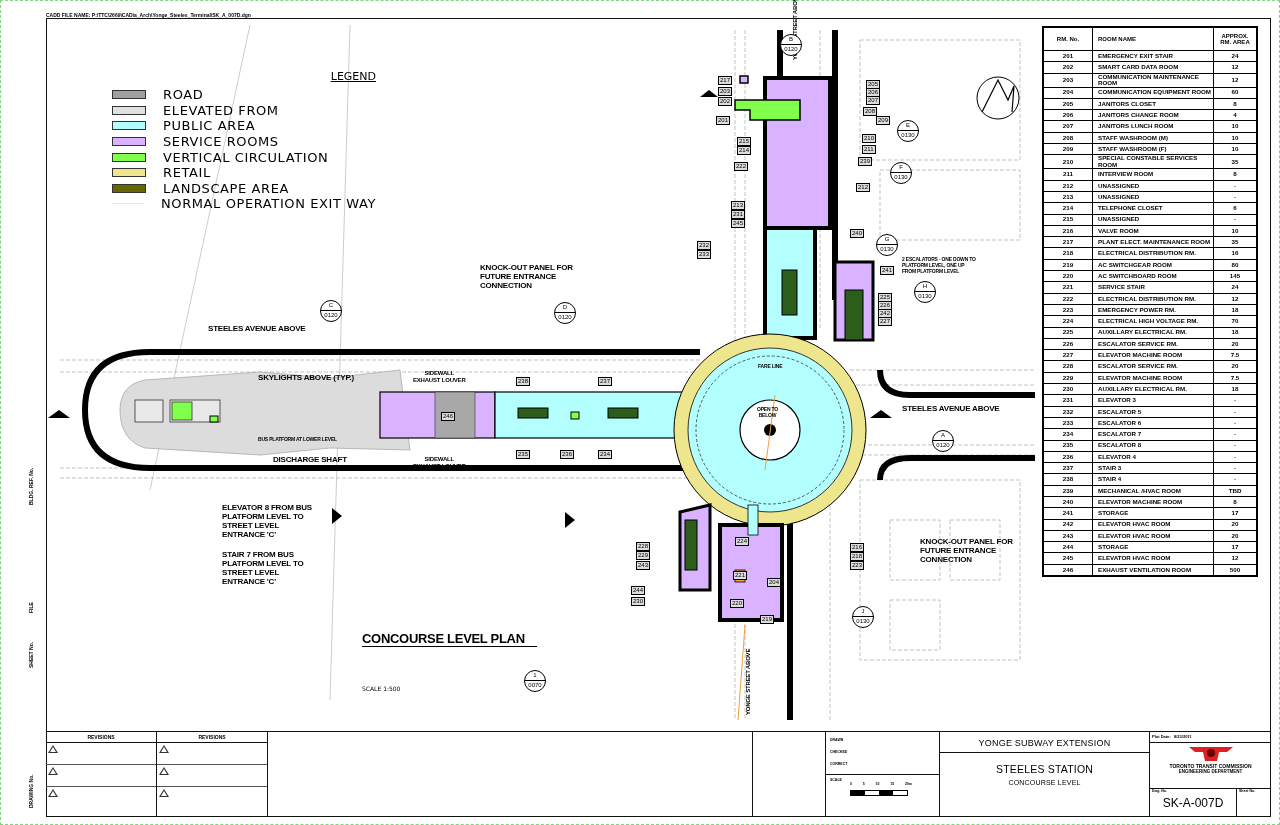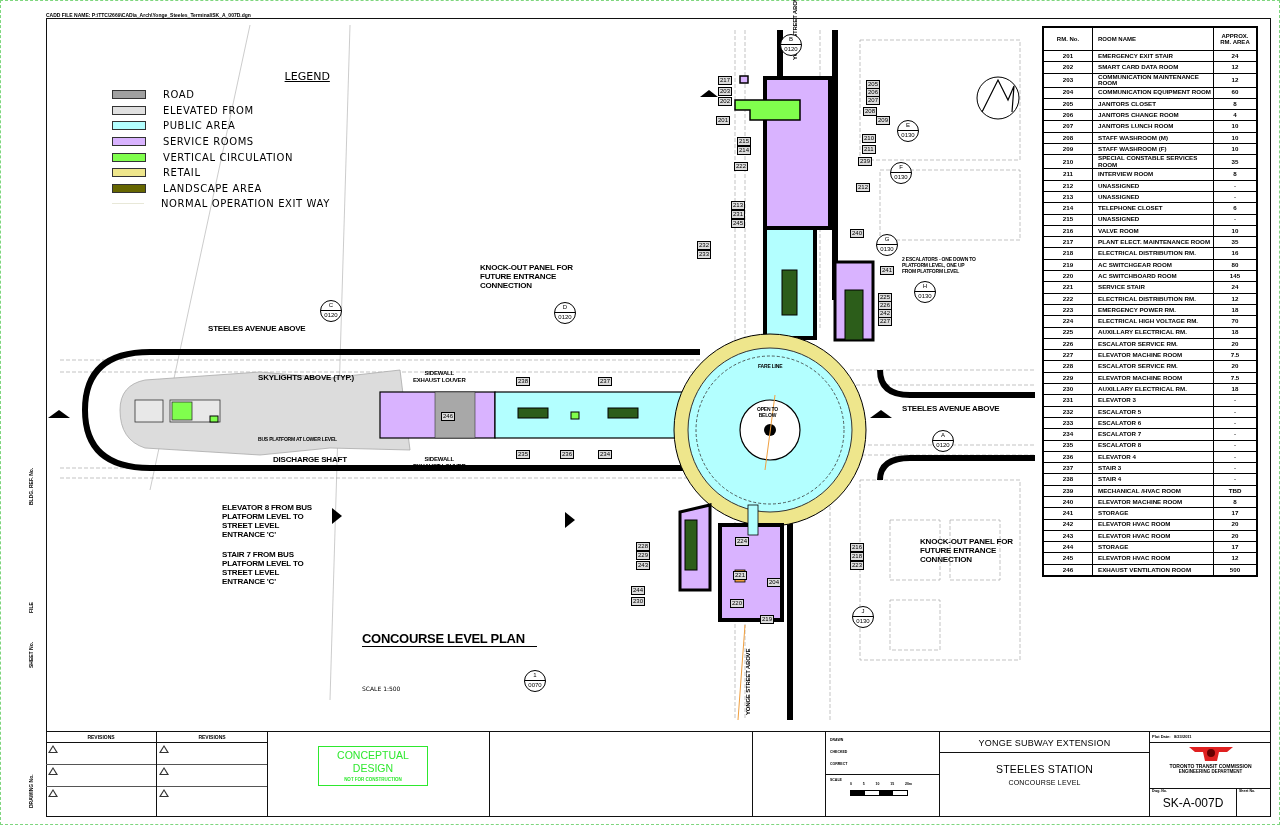--- a/index.html
+++ b/index.html
@@ -7,21 +7,21 @@
   .page-border{position:absolute;left:0;top:0;width:1278px;height:823px;border:1px dashed #7ed67e;}
   .cadd{position:absolute;left:46px;top:12px;font-size:5px;font-weight:bold;white-space:nowrap;}
   .frame{position:absolute;left:46px;top:18px;width:1225px;height:799px;border:1.5px solid #111;box-sizing:border-box;}
   .side-label{position:absolute;left:28px;transform:rotate(-90deg);transform-origin:left top;font-size:5px;font-weight:bold;white-space:nowrap;}
   svg.plan{position:absolute;left:48px;top:20px;}
   
   .legend{position:absolute;left:112px;top:70px;font-family:"DejaVu Sans",sans-serif;}
   .legend-title{font-size:11px;text-decoration:underline;margin-bottom:4px;text-align:right;}
   .legend-row{display:flex;align-items:center;height:15.6px;}
   .swatch{width:32px;height:7px;border:1px solid #333;margin-right:17px;}
-  .legend-row span{font-size:10px;letter-spacing:0.6px;}
+  .legend-row span{font-size:13px;letter-spacing:0.6px;}
   
   .note{position:absolute;font-size:8px;font-weight:bold;line-height:9px;white-space:nowrap;letter-spacing:-0.2px;}
   .note.sm{font-size:6px;line-height:7px;text-align:center;}
   .note.xs{font-size:5px;}
   .tag{position:absolute;font-size:6px;border:1px solid #000;background:#ddd;padding:0 1px;line-height:7px;}
   .plan-title{position:absolute;left:362px;top:631px;font-size:13px;font-weight:bold;letter-spacing:-0.3px;border-bottom:1px solid #000;padding-right:12px;}
   .plan-scale{position:absolute;left:362px;top:685px;font-size:6px;font-family:"DejaVu Sans",sans-serif;}
   .bubble{position:absolute;width:20px;height:20px;border:1px solid #000;border-radius:50%;font-size:6px;text-align:center;background:#fff;}
   .bubble .t{display:block;line-height:9px;border-bottom:1px solid #000;}
   .bubble .b{display:block;line-height:9px;}
@@ -591,27 +591,20 @@
     <div class="rev-row">
         <div class="tri"></div>
       </div>
     <div class="rev-row">
         <div class="tri"></div>
       </div>
     <div class="rev-row" style="border-bottom:none">
         <div class="tri"></div>
       </div>
   </div>
-  <div class="cell" style="left:222px;width:222px">
-    <div class="stamp">
-      <div class="a">CONCEPTUAL</div>
-      <div class="a">DESIGN</div>
-      <div class="c">NOT FOR CONSTRUCTION</div>
-    </div>
-  </div>
   <div class="cell" style="left:634px;width:73px"></div>
   <div class="cell" style="left:707px;width:73px"></div>
   <div class="cell" style="left:780px;width:114px">
     <div class="mini" style="top:6px">DRAWN</div>
     <div class="mini" style="top:18px">CHECKED</div>
     <div class="mini" style="top:30px">CORRECT</div>
     <div style="position:absolute;left:0;top:42px;width:113px;border-top:1px solid #111"></div>
     <div class="mini" style="top:46px">SCALE</div>
     <div style="position:absolute;left:24px;top:50px;font-size:3.5px;font-weight:bold;width:62px;display:flex;justify-content:space-between">
       <span>0</span>

